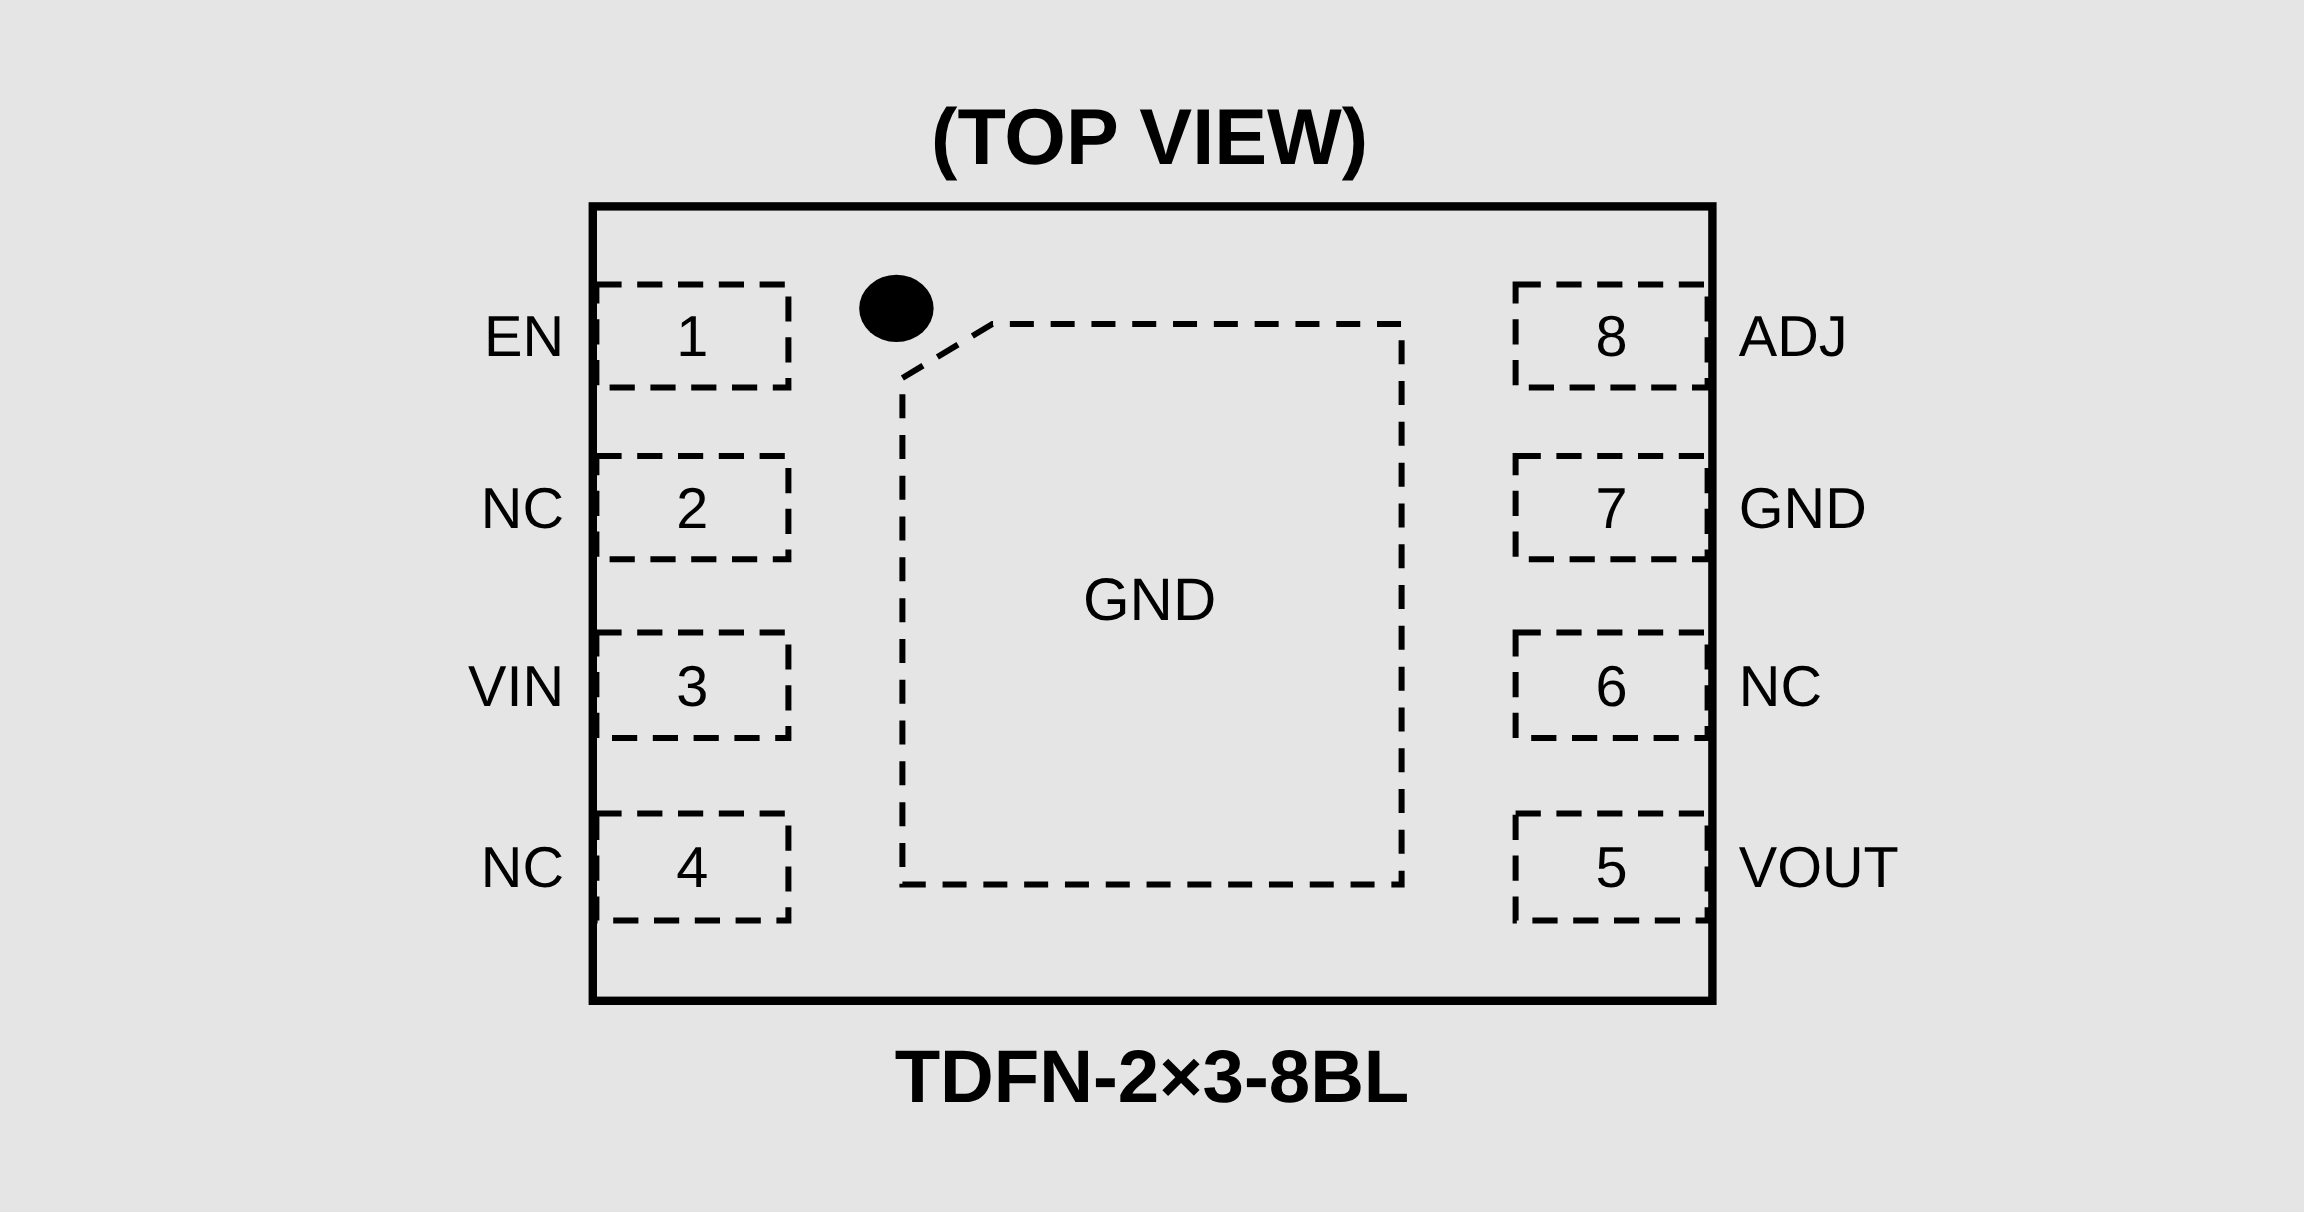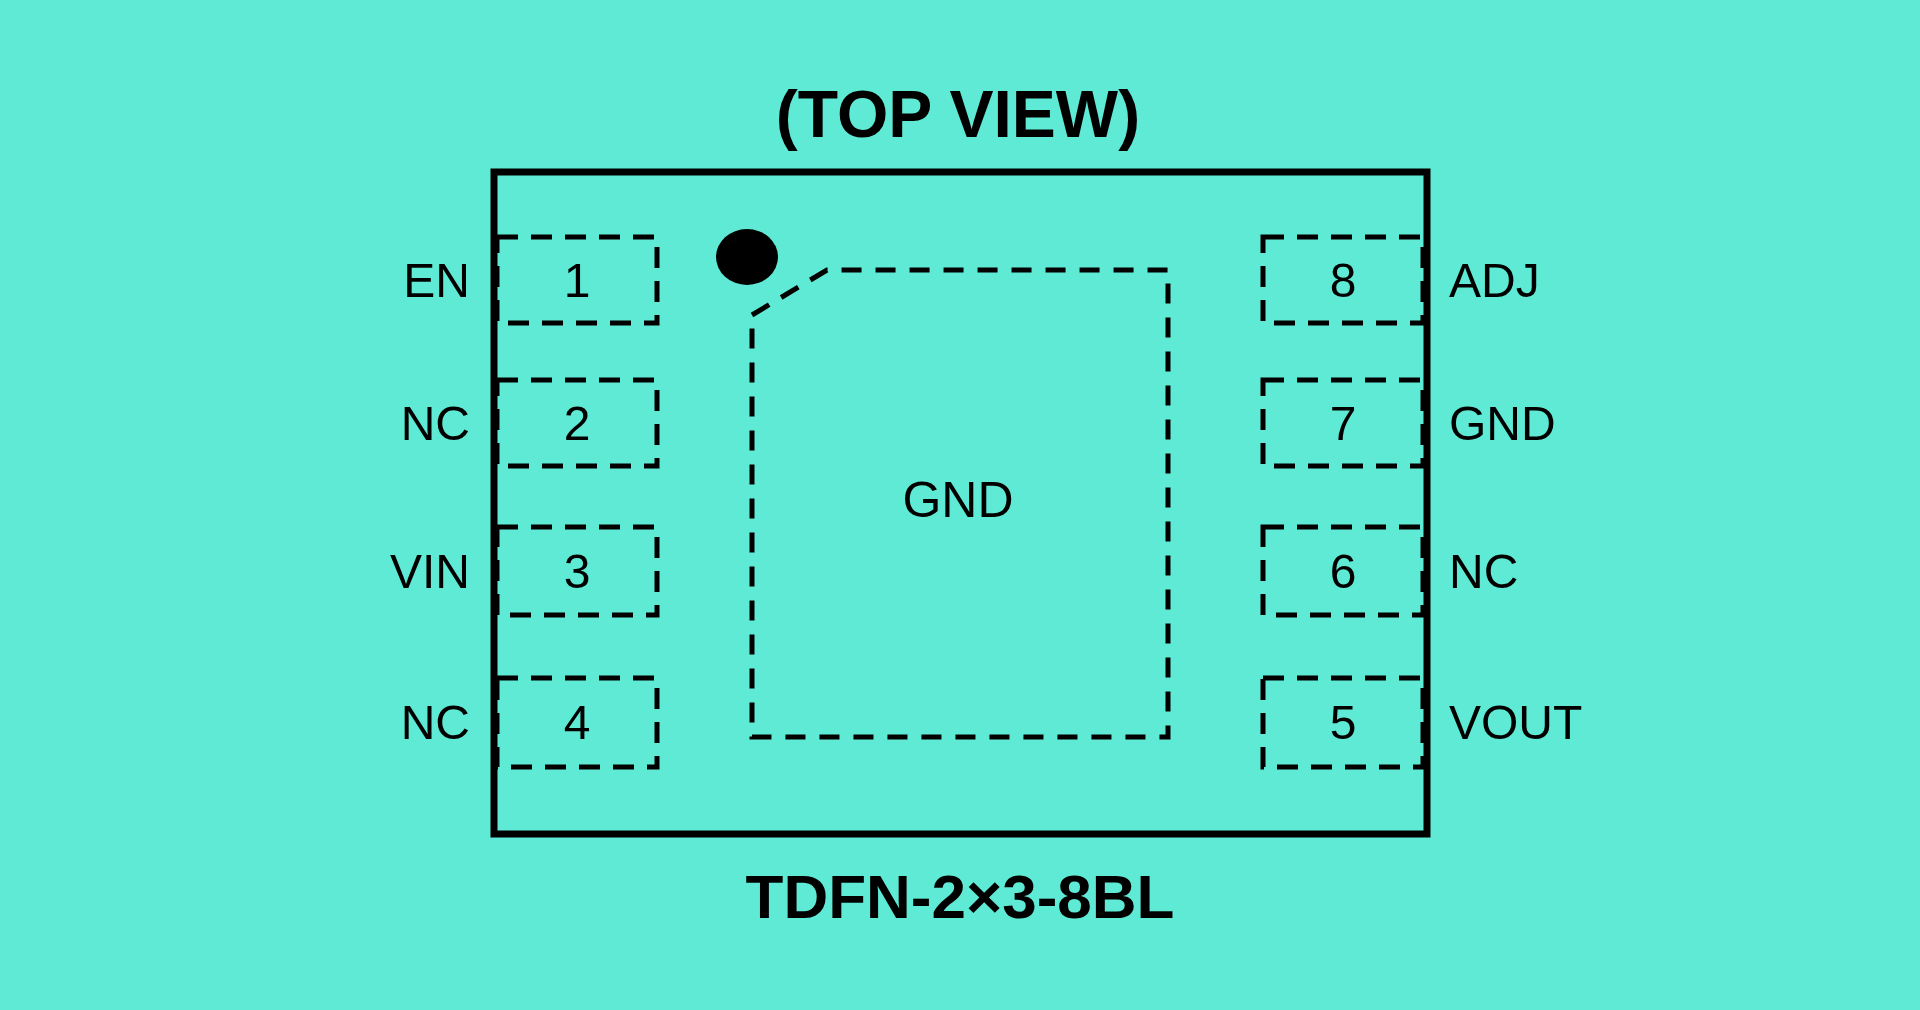--- a/index.html
+++ b/index.html
@@ -4,21 +4,21 @@
 <style>
   html, body {
     margin: 0;
     padding: 0;
     background: #ffffff;
   }
   .stage {
     position: relative;
     width: 1920px;
     height: 1010px;
-    background: #5eead4;
+    background: #e5e5e5;
     overflow: hidden;
     font-family: "Liberation Sans", sans-serif;
   }
   svg { display: block; }
   text {
     fill: #000000;
     font-family: "Liberation Sans", sans-serif;
   }
   .title-text, .caption-text {
     font-weight: bold;

